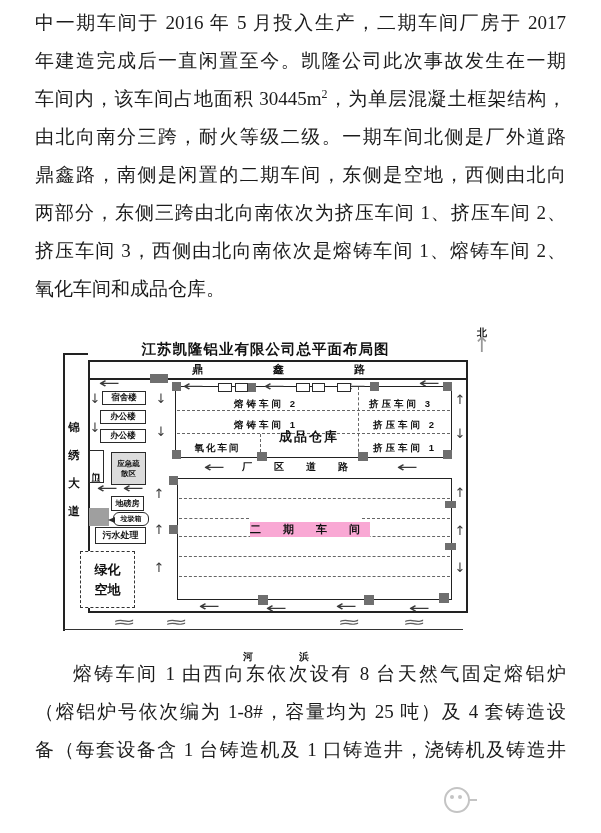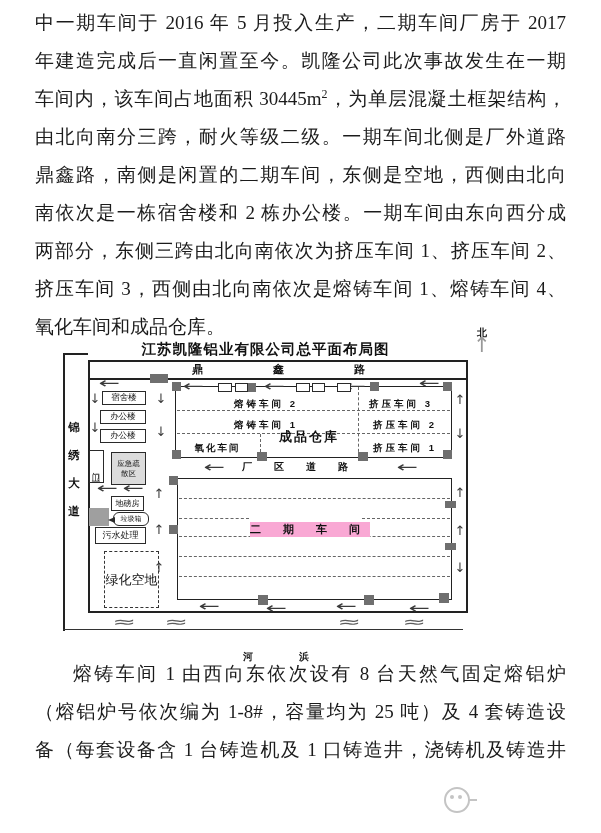--- a/index.html
+++ b/index.html
@@ -9,21 +9,21 @@
   .para{position:absolute;left:35px;width:531px;font-size:19px;}
   .bl{height:38px;line-height:38px;white-space:nowrap;}
   .jl{text-align:justify;text-align-last:justify;white-space:normal;}
   .sup{font-size:12px;vertical-align:super;line-height:0;}
   .ind{text-indent:38px;}
   
   .abs{position:absolute;}
   .dline{position:absolute;border-top:1px dashed #666;height:0;}
   .dvline{position:absolute;border-left:1px dashed #666;width:0;}
   .box{position:absolute;background:#fff;border:1px solid #2a2a2a;
-       font-family:"Liberation Sans","DejaVu Sans",sans-serif;font-weight:normal;color:#111;
+       font-family:"Liberation Sans","DejaVu Sans",sans-serif;font-weight:bold;color:#111;
        display:flex;align-items:center;justify-content:center;text-align:right;box-sizing:border-box;}
   .wlab{position:absolute;font-family:"Liberation Sans","DejaVu Sans",sans-serif;font-weight:bold;
         color:#111;text-align:center;}
   .ar{position:absolute;width:18px;height:16px;line-height:16px;text-align:center;color:#3a3a3a;
       font-family:"DejaVu Sans",sans-serif;font-size:15px;}
   .ar-left{transform:scaleX(1.7);}
   .ar-up,.ar-down{font-size:13px;}
   .mk-dark{position:absolute;background:#6f6f6f;}
   .mk-door{position:absolute;background:#fff;border:1px solid #2a2a2a;box-sizing:border-box;}
   .wave{position:absolute;color:#5c5c5c;font-size:15px;transform:scaleX(1.9);
@@ -42,23 +42,22 @@
 <body>
 
 <div class="page">
 
   <div class="para" style="top:4px;">
     <div class="bl jl">中一期车间于 2016 年 5 月投入生产，二期车间厂房于 2017</div>
     <div class="bl jl">年建造完成后一直闲置至今。凯隆公司此次事故发生在一期</div>
     <div class="bl jl"><span>车间内，该车间占地面积 30445m</span><sup class="sup">2</sup><span>，为单层混凝土框架结构，</span></div>
     <div class="bl jl">由北向南分三跨，耐火等级二级。一期车间北侧是厂外道路</div>
     <div class="bl jl">鼎鑫路，南侧是闲置的二期车间，东侧是空地，西侧由北向</div>
-    <div class="bl jl">南依次是一栋宿舍楼和 2 栋办公楼。一期车间由东向西分成</div>
     <div class="bl jl">两部分，东侧三跨由北向南依次为挤压车间 1、挤压车间 2、</div>
-    <div class="bl jl">挤压车间 3，西侧由北向南依次是熔铸车间 1、熔铸车间 4、</div>
+    <div class="bl jl">挤压车间 3，西侧由北向南依次是熔铸车间 1、熔铸车间 2、</div>
     <div class="bl">氧化车间和成品仓库。</div>
   </div>
 
   <div class="wlab" style="left:63px;top:340px;width:405px;font-size:14.5px;letter-spacing:1px;">江苏凯隆铝业有限公司总平面布局图</div>
 
   <div class="wlab" style="left:474px;top:326px;width:16px;font-size:10px;">北</div>
   <span class="abs" style="left:473px;top:333px;font-size:21px;color:#999;font-family:'DejaVu Sans',sans-serif;">↑</span>
 
   <div class="abs" style="left:63px;top:353px;width:25px;height:278px;border-left:2px solid #222;border-top:2px solid #222;box-sizing:border-box;"></div>
   <div class="abs" style="left:66px;top:412px;writing-mode:vertical-lr;letter-spacing:28px;font:bold 11.5px 'Liberation Sans','DejaVu Sans',sans-serif;color:#111;">锦绣大道</div>
@@ -76,21 +75,21 @@
     <span>应急疏</span>
     <span>散区</span>
   </div>
   <div class="box" style="left:111px;top:496px;width:33px;height:15px;font-size:8px;">地磅房</div>
   <div class="abs" style="left:89px;top:508px;width:20px;height:18px;background:#9f9f9f;"></div>
   <div class="box" style="left:113px;top:512px;width:36px;height:14px;font-size:7px;border-radius:6px;">
     <span class="callout-tail"></span>
     <span>垃圾箱</span>
   </div>
   <div class="box" style="left:95px;top:527px;width:51px;height:17px;font-size:9px;">污水处理</div>
-  <div class="box" style="left:104px;top:551px;width:55px;height:57px;border:1.5px dashed #333;font-size:13px;flex-direction:row;line-height:20px;">
+  <div class="box" style="left:80px;top:551px;width:55px;height:57px;border:1.5px dashed #333;font-size:13px;flex-direction:column;line-height:20px;">
     <span>绿化</span>
     <span>空地</span>
   </div>
 
   <div class="abs" style="left:175px;top:386px;width:277px;height:72px;border:1.5px solid #222;box-sizing:border-box;background:#fff;"></div>
   <div class="dline" style="left:177px;top:410px;width:273px;"></div>
   <div class="dline" style="left:177px;top:433px;width:273px;"></div>
   <div class="dvline" style="left:358px;top:387px;height:70px;"></div>
   <div class="dvline" style="left:260px;top:434px;height:23px;"></div>
   <div class="wlab" style="left:180px;top:398px;width:172px;font-size:9.5px;letter-spacing:3px;">熔铸车间 2</div>

